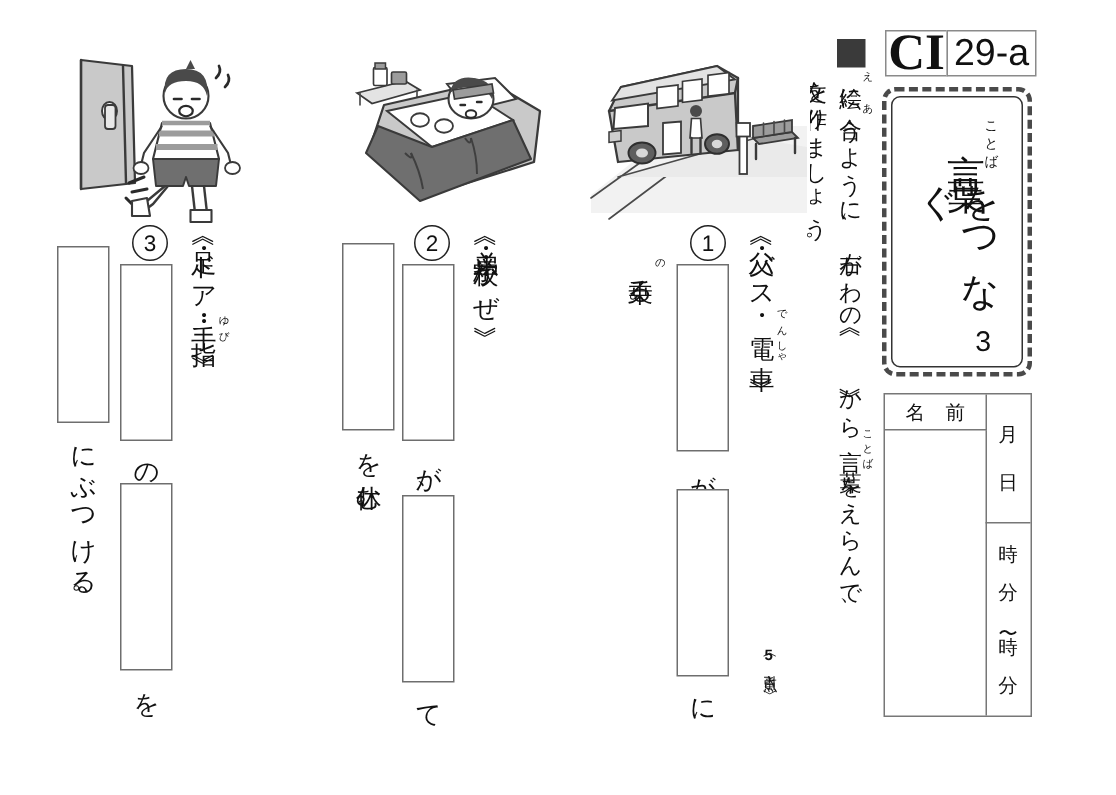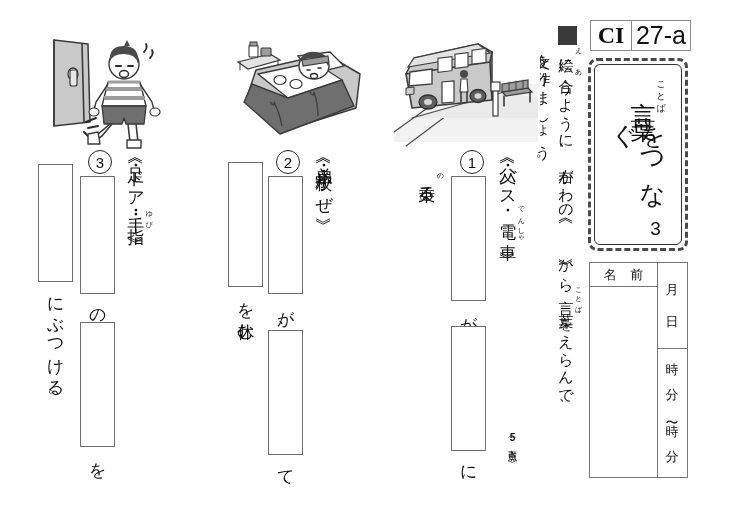--- a/index.html
+++ b/index.html
@@ -34,21 +34,21 @@
     display: flex;
     align-items: center;
     justify-content: center;
     font-family: "Liberation Serif", serif;
     color: #111;
     background: #fff;
   }
   .code-left {
     left: 590px;
     width: 42px;
-    font-size: 24px;
+    font-size: 34px;
     font-weight: bold;
     letter-spacing: 0px;
   }
   .code-right {
     left: 631px;
     width: 60px;
     font-size: 25px;
     font-family: "Liberation Sans", sans-serif;
   }
 
@@ -278,21 +278,21 @@
   .ln { stroke: #3a3a3a; stroke-width: 1.6; fill: none; stroke-linecap: round; stroke-linejoin: round;}
   .ln-thin { stroke: #4a4a4a; stroke-width: 1.1; fill: none; stroke-linecap: round;}
 </style>
 </head>
 <body>
 
 <div id="page">
 
   <div class="hdr-square"></div>
   <div class="code-box code-left">CI</div>
-  <div class="code-box code-right">27-a</div>
+  <div class="code-box code-right">29-a</div>
 
   <div class="title-box">
     <div class="title-box-inner">
       <div class="title-vert">
         <ruby><span>言葉</span><rt>ことば</rt></ruby>
           <span>をつなぐ</span>
           <br>
         <span class="title-num">3</span>
       </div>
     </div>

